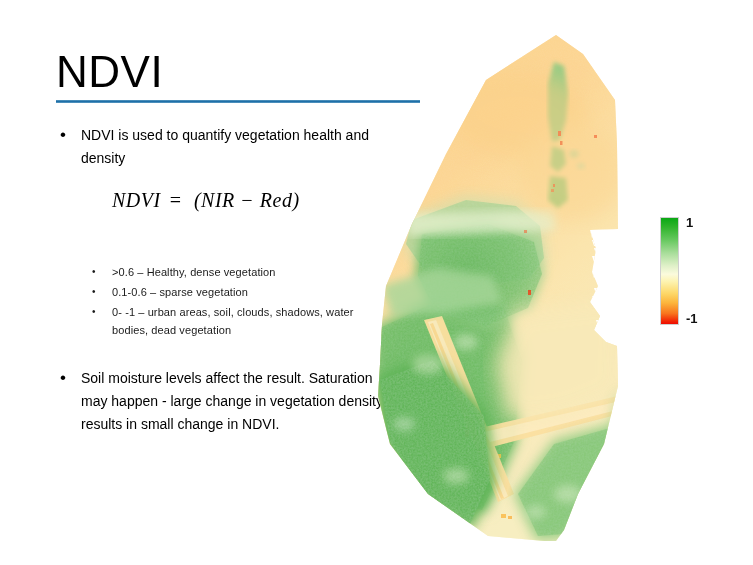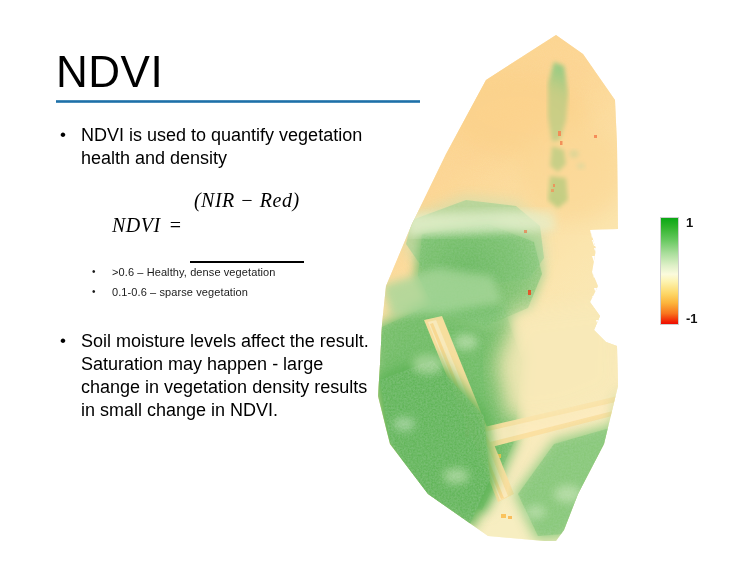--- a/index.html
+++ b/index.html
@@ -41,21 +41,21 @@
   
   #body-col {
     position: absolute;
     left: 56px;
     top: 124px;
     width: 330px;
   }
   .bullet-l1 {
     position: relative;
     padding-left: 25px;
-    font-size: 18px;
+    font-size: 14px;
     line-height: 23px;
     color: #000000;
     margin-bottom: 2px;
   }
   .bullet-l1::before {
     content: "\2022";
     position: absolute;
     left: 4px;
     top: -1px;
     font-size: 17px;
@@ -100,21 +100,21 @@
     font-style: italic;
     font-size: 20px;
     display: flex;
     align-items: center;
     white-space: nowrap;
   }
   .formula .lhs { margin-right: 9px; letter-spacing: 0.5px; }
   .formula .eq  { margin-right: 9px; font-style: normal; }
   .frac {
     display: inline-flex;
-    flex-direction: column;
+    flex-direction: row;
     align-items: center;
     vertical-align: middle;
     gap: 48px;
   }
   .frac .num, .frac .den {
     padding: 1px 4px;
     letter-spacing: 0.5px;
   }
   .frac .bar {
     width: 100%;
@@ -192,20 +192,21 @@
         <span class="num">(NIR − Red)</span>
         <span class="bar"></span>
       </span>
     </div>
   </div>
 
 
   <div class="sub-list">
     <div class="bullet-l2">&gt;0.6 – Healthy, dense vegetation</div>
     <div class="bullet-l2">0.1-0.6 – sparse vegetation</div>
+    <div class="bullet-l2">0- -1 – urban areas, soil, clouds, shadows, water bodies, dead vegetation</div>
   </div>
 
   <div class="bullet-l1" style="margin-top:28px;">Soil moisture levels affect the result. Saturation may happen - large change in vegetation density results in small change in NDVI.</div>
 </div>
 
 <div id="ndvi-map-wrap">
   <svg id="ndvi-map" width="270" height="525" viewBox="0 0 270 525">
     <defs>
       <clipPath id="fieldClip">
         <path d="M188,11 L215,30 L247,76 L249,120 L250,205

